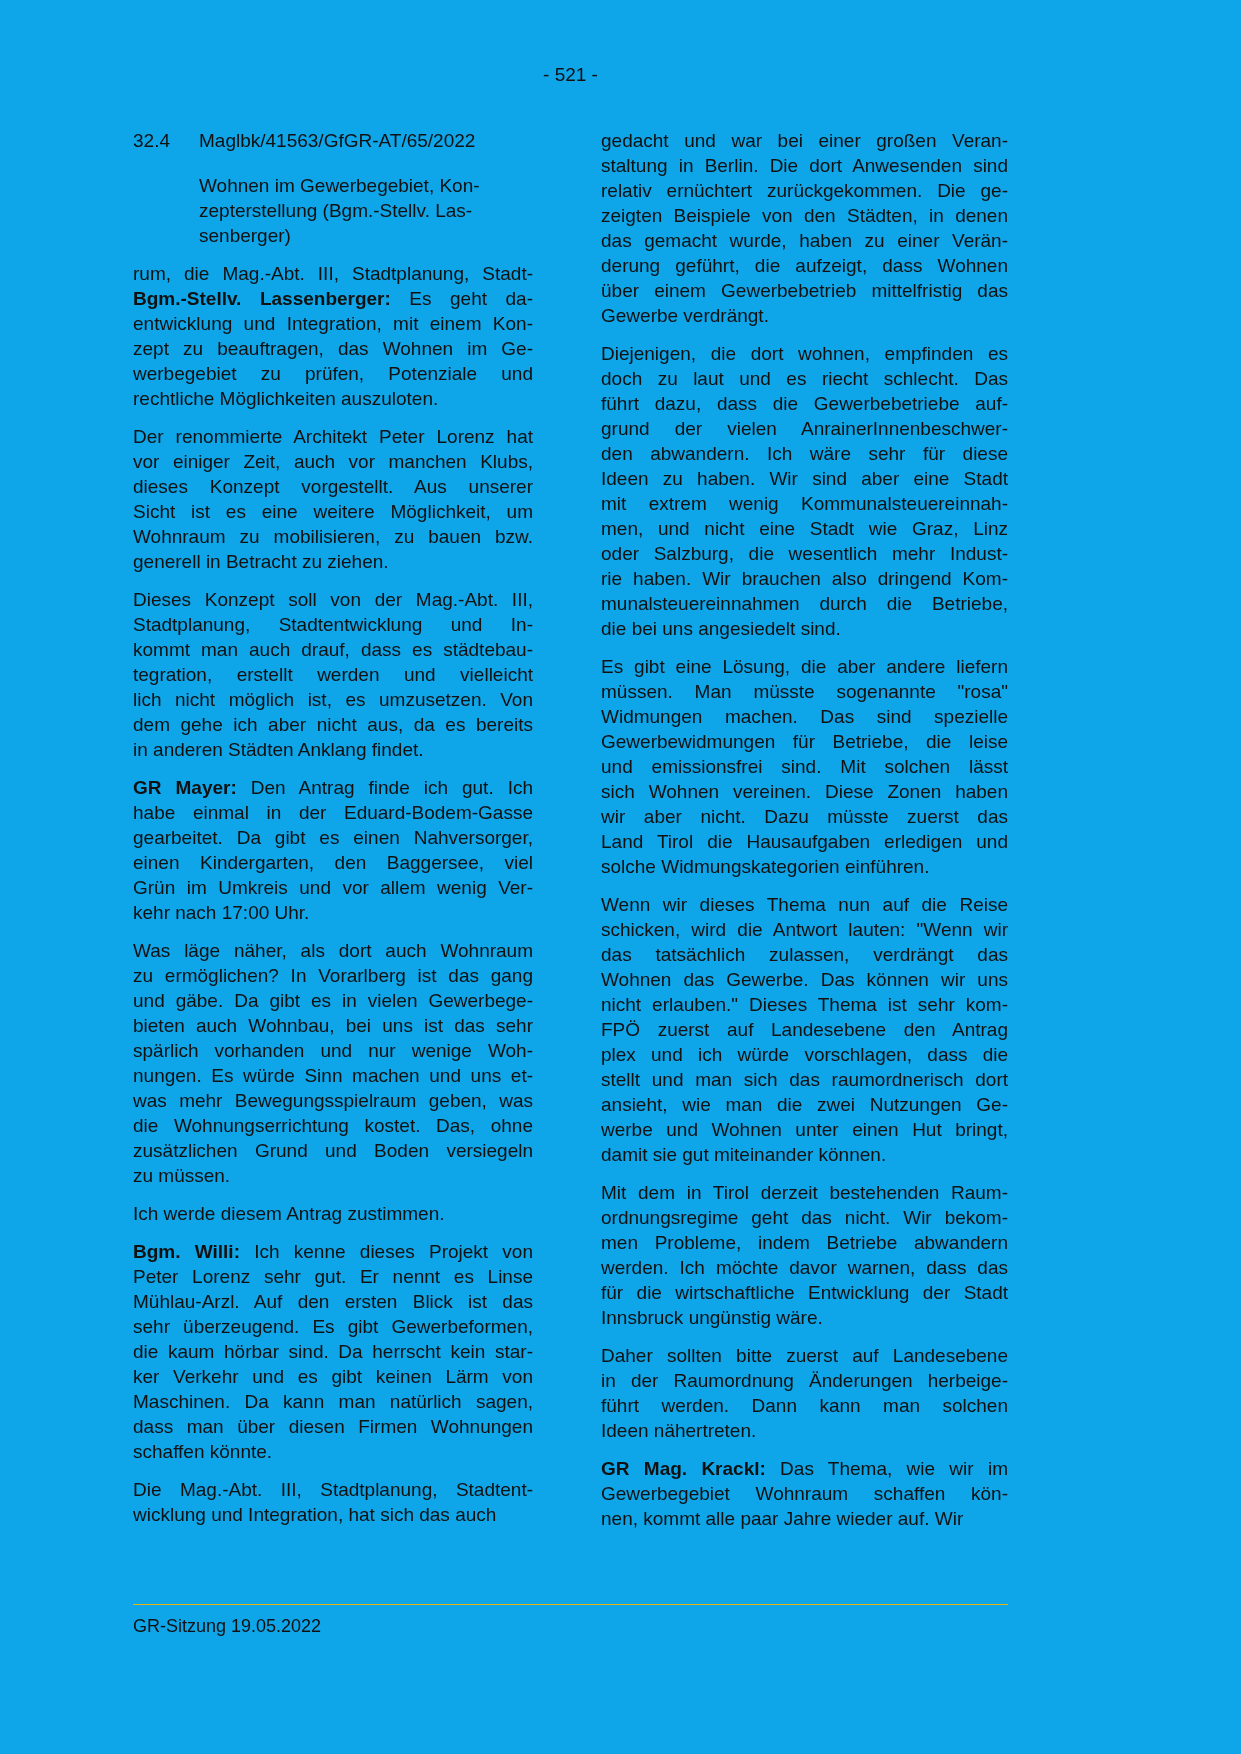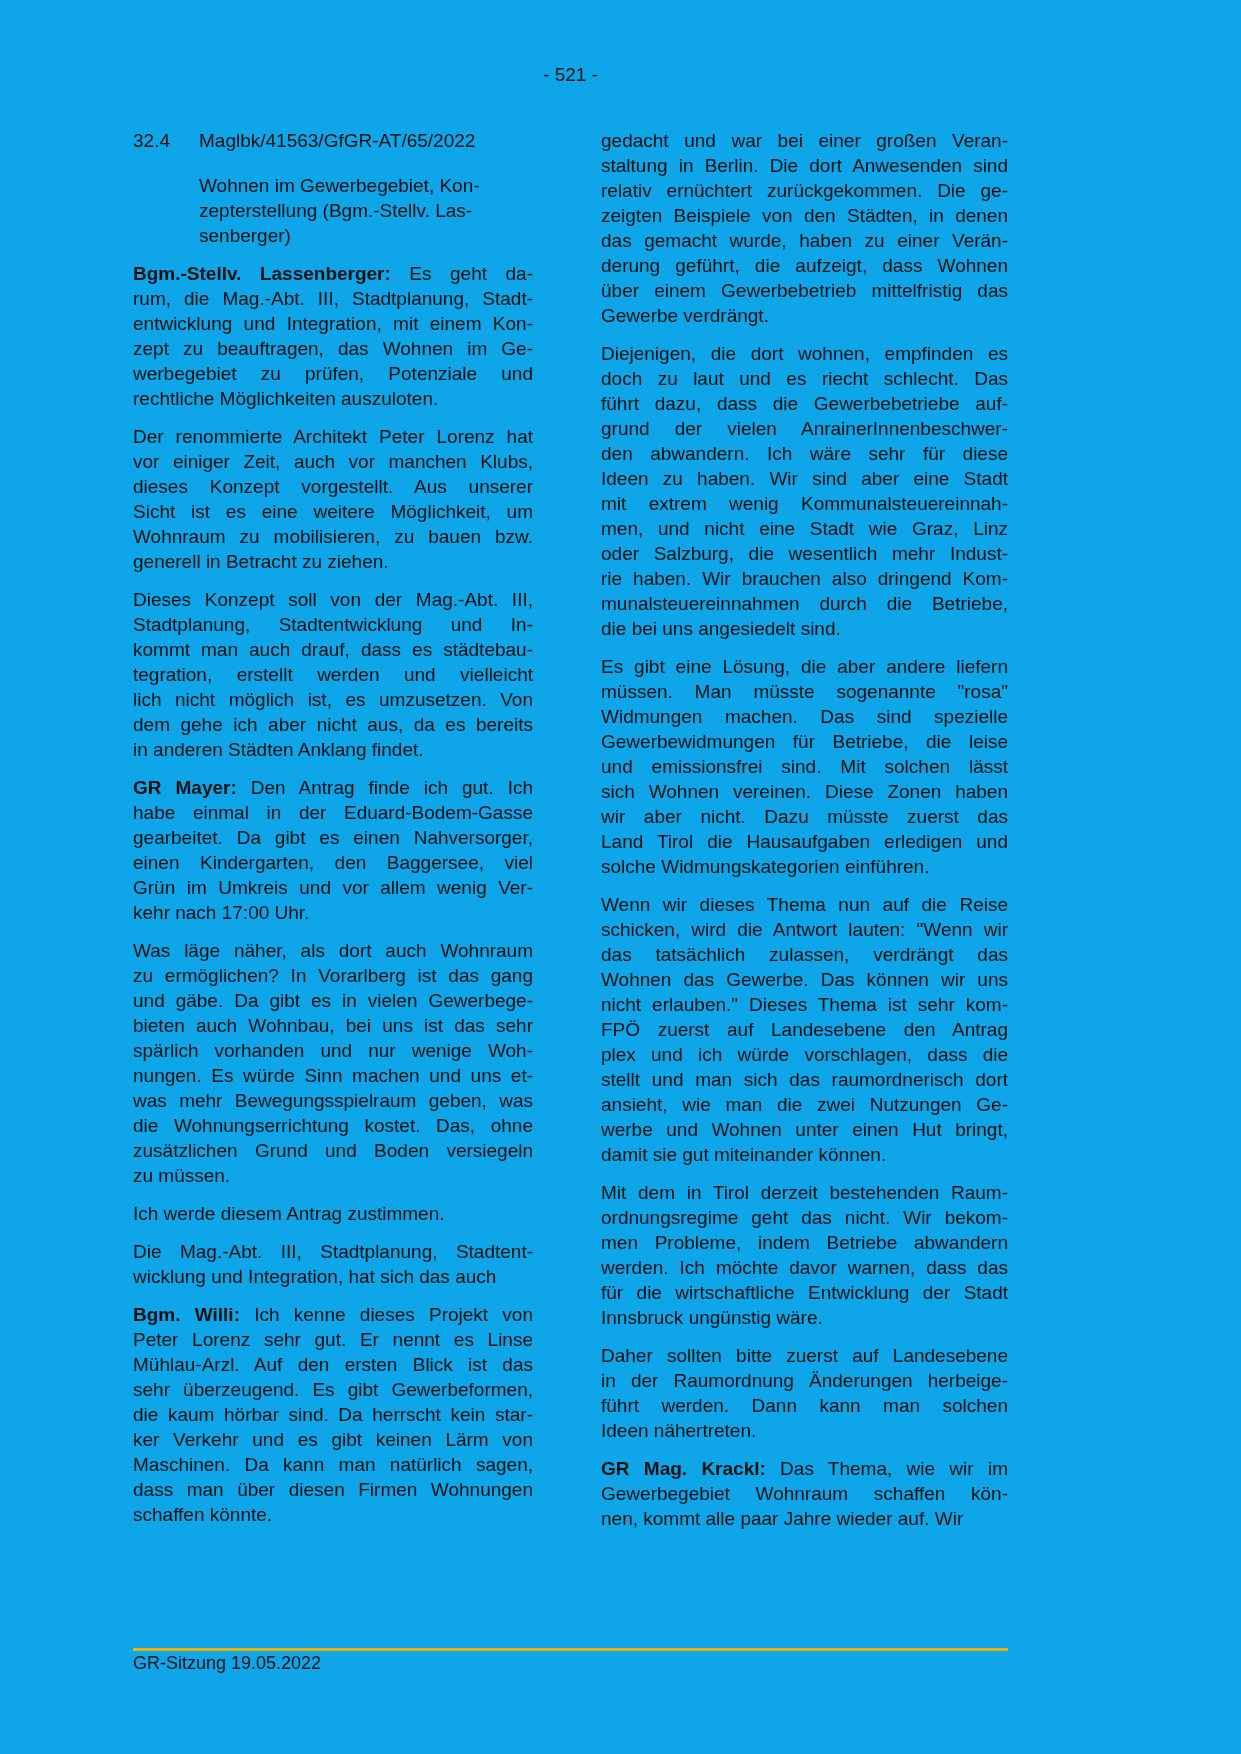--- a/index.html
+++ b/index.html
@@ -38,41 +38,41 @@
     white-space: nowrap;
   }
   .line.lastline { text-align-last: left; }
   b { font-weight: bold; }
 
   .footer {
     position: absolute;
     left: 133px;
     top: 1604px;
     width: 875px;
-    border-top: 3px solid #eab308;
+    border-top: 1px solid #eab308;
+    padding-top: 9px;
     font-size: 18px;
-    margin-top: 44px;
   }
 </style>
 </head>
 <body>
 
 <div class="page">
   <div class="page-number">- 521 -</div>
 
   <div class="col col-left" id="col-left">
       <div class="item-heading"><span class="item-num">32.4</span><span class="item-title">Maglbk/41563/GfGR-AT/65/2022</span></div>
       <div class="subheading">
         <div class="hline">Wohnen im Gewerbegebiet, Kon-</div>
         <div class="hline">zepterstellung (Bgm.-Stellv. Las-</div>
         <div class="hline">senberger)</div>
       </div>
       <div class="para">
+        <div class="line">rum, die Mag.-Abt. III, Stadtplanung, Stadt-</div>
         <div class="line"><b>Bgm.-Stellv. Lassenberger:</b> Es geht da-</div>
-        <div class="line">rum, die Mag.-Abt. III, Stadtplanung, Stadt-</div>
         <div class="line">entwicklung und Integration, mit einem Kon-</div>
         <div class="line">zept zu beauftragen, das Wohnen im Ge-</div>
         <div class="line">werbegebiet zu prüfen, Potenziale und</div>
         <div class="line lastline">rechtliche Möglichkeiten auszuloten.</div>
       </div>
       <div class="para">
         <div class="line">Der renommierte Architekt Peter Lorenz hat</div>
         <div class="line">vor einiger Zeit, auch vor manchen Klubs,</div>
         <div class="line">dieses Konzept vorgestellt. Aus unserer</div>
         <div class="line">Sicht ist es eine weitere Möglichkeit, um</div>
@@ -105,33 +105,33 @@
         <div class="line">nungen. Es würde Sinn machen und uns et-</div>
         <div class="line">was mehr Bewegungsspielraum geben, was</div>
         <div class="line">die Wohnungserrichtung kostet. Das, ohne</div>
         <div class="line">zusätzlichen Grund und Boden versiegeln</div>
         <div class="line lastline">zu müssen.</div>
       </div>
       <div class="para">
         <div class="line lastline">Ich werde diesem Antrag zustimmen.</div>
       </div>
       <div class="para">
-        <div class="line">Die Mag.-Abt. III, Stadtplanung, Stadtent-</div>
-        <div class="line lastline">wicklung und Integration, hat sich das auch</div>
-      </div>
-      <div class="para">
         <div class="line"><b>Bgm. Willi:</b> Ich kenne dieses Projekt von</div>
         <div class="line">Peter Lorenz sehr gut. Er nennt es Linse</div>
         <div class="line">Mühlau-Arzl. Auf den ersten Blick ist das</div>
         <div class="line">sehr überzeugend. Es gibt Gewerbeformen,</div>
         <div class="line">die kaum hörbar sind. Da herrscht kein star-</div>
         <div class="line">ker Verkehr und es gibt keinen Lärm von</div>
         <div class="line">Maschinen. Da kann man natürlich sagen,</div>
         <div class="line">dass man über diesen Firmen Wohnungen</div>
         <div class="line lastline">schaffen könnte.</div>
+      </div>
+      <div class="para">
+        <div class="line">Die Mag.-Abt. III, Stadtplanung, Stadtent-</div>
+        <div class="line lastline">wicklung und Integration, hat sich das auch</div>
       </div>
     </div>
   <div class="col col-right" id="col-right">
       <div class="para">
         <div class="line">gedacht und war bei einer großen Veran-</div>
         <div class="line">staltung in Berlin. Die dort Anwesenden sind</div>
         <div class="line">relativ ernüchtert zurückgekommen. Die ge-</div>
         <div class="line">zeigten Beispiele von den Städten, in denen</div>
         <div class="line">das gemacht wurde, haben zu einer Verän-</div>
         <div class="line">derung geführt, die aufzeigt, dass Wohnen</div>

